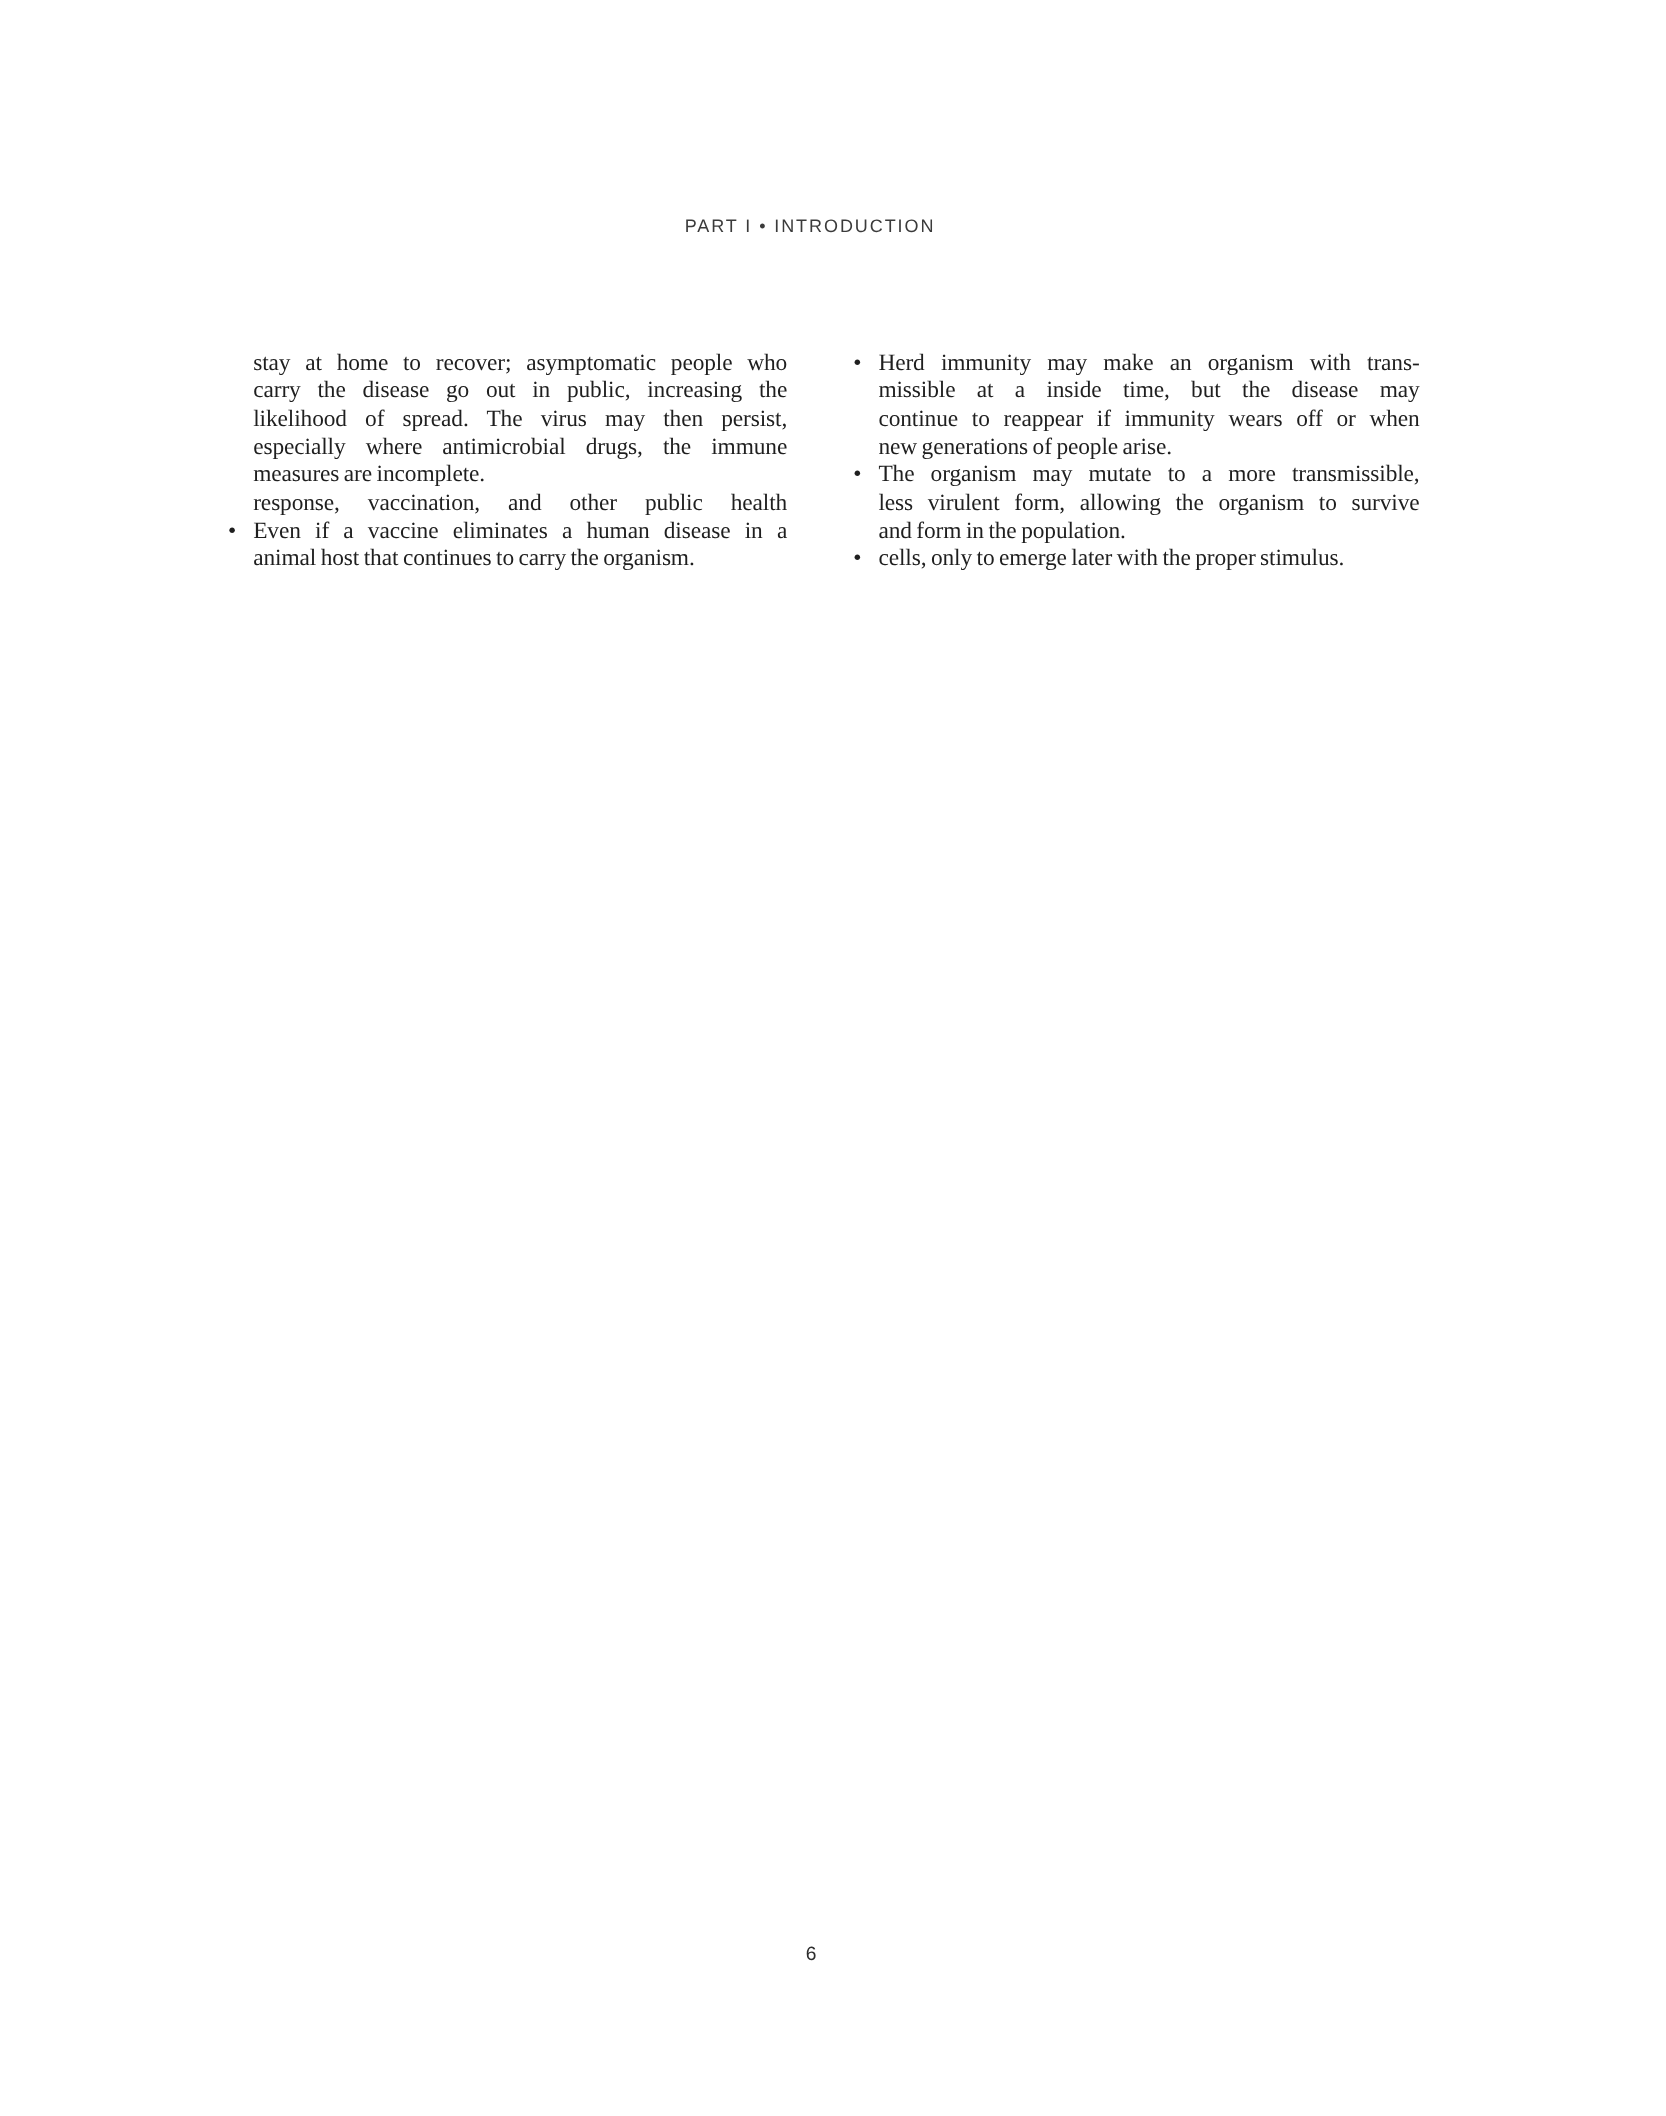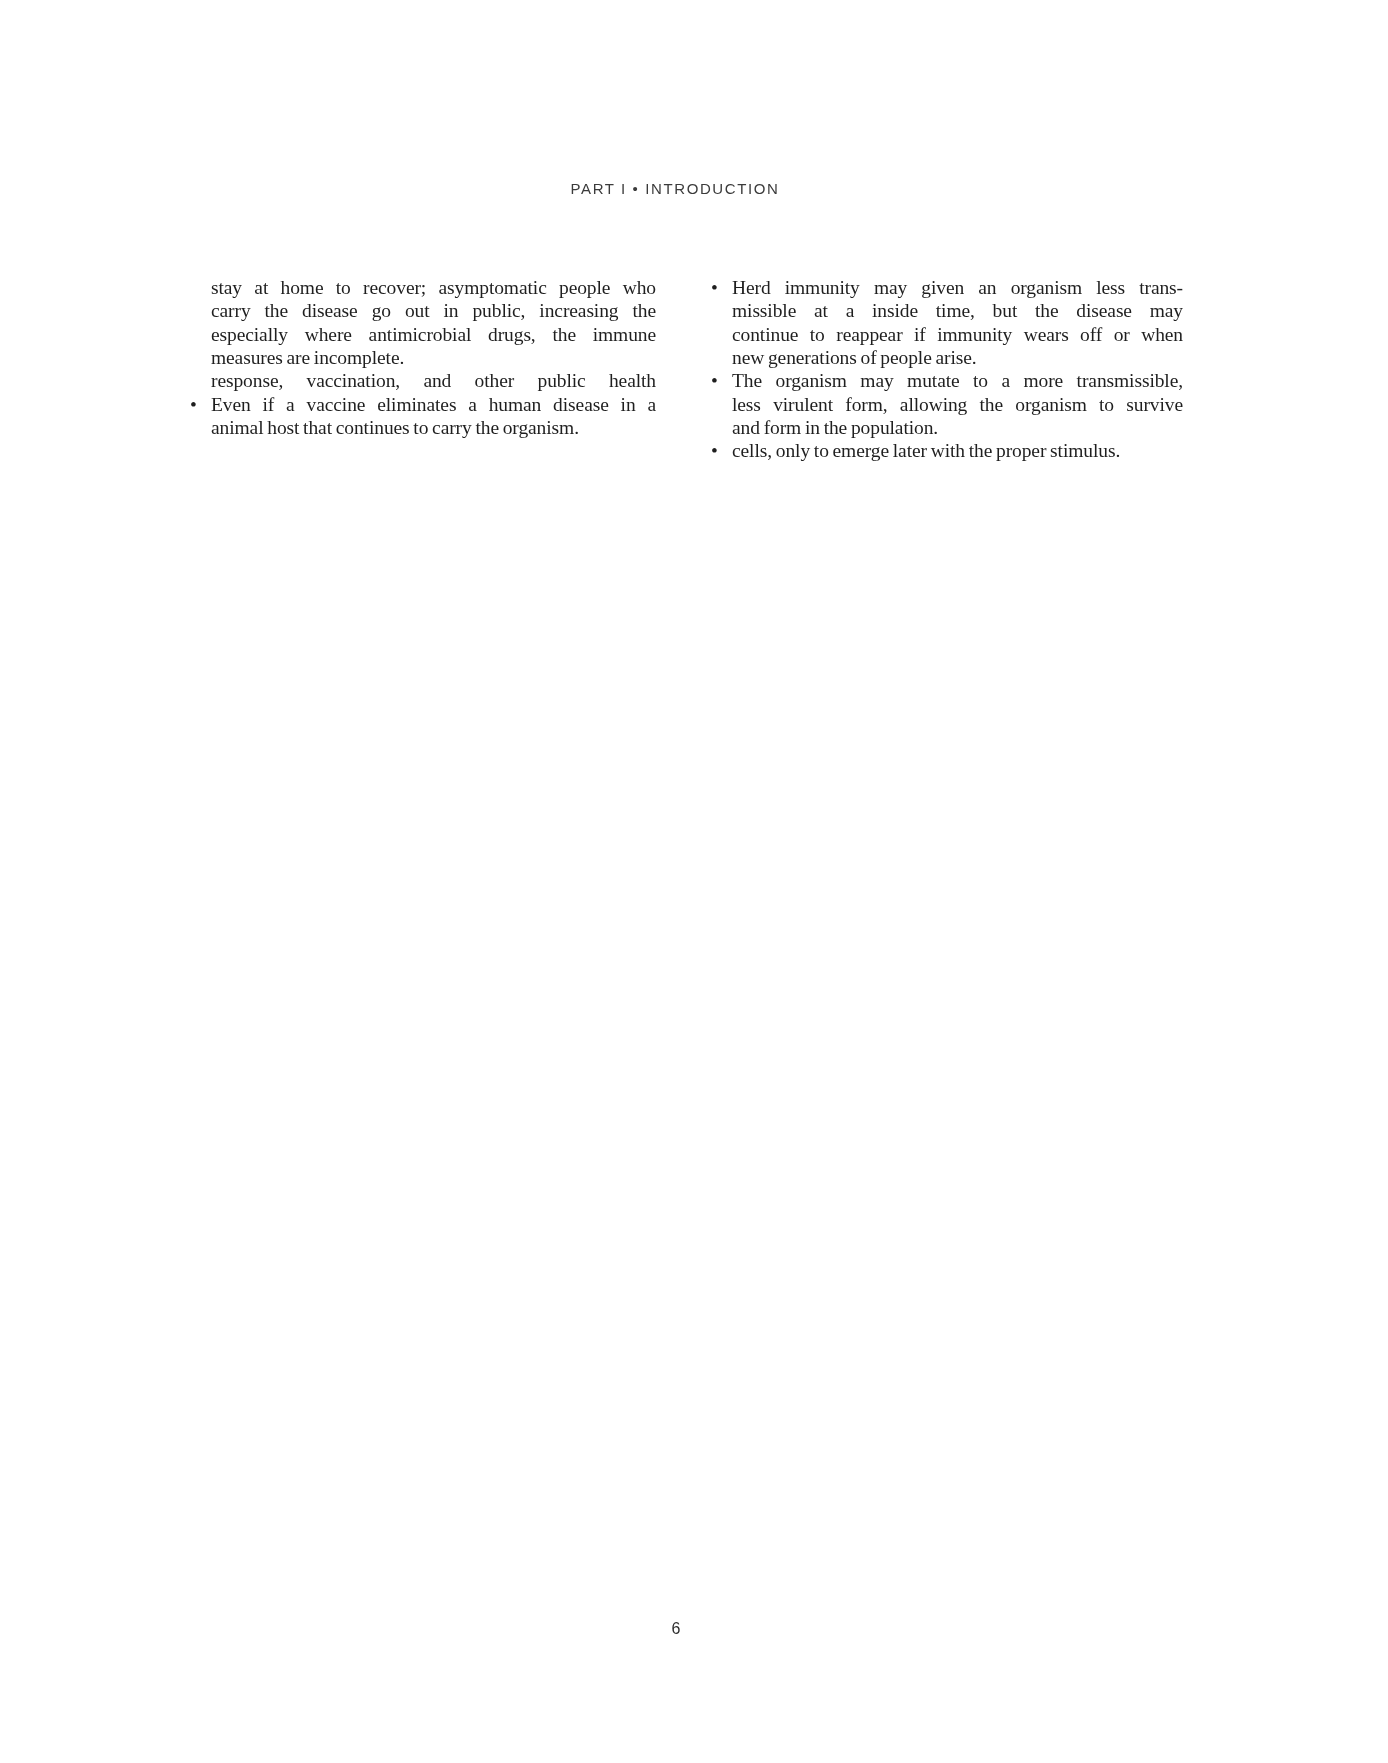--- a/index.html
+++ b/index.html
@@ -22,21 +22,21 @@
     left: 675px;
     transform: translateX(-50%);
     font-family: "Liberation Sans", sans-serif;
     font-size: 15px;
     letter-spacing: 1.6px;
     color: var(--header-text, #3b3b3b);
     white-space: nowrap;
   }
   .col {
     position: absolute;
-    top: 248px;
+    top: 263px;
     color: var(--body-text, #1f1f1f);
     font-size: 19.5px;
     line-height: 23.33px;
     word-spacing: -1px;
     letter-spacing: -0.1px;
   }
   .col-left  { left: 211px; width: 445px; }
   .col-right { left: 732px; width: 451px; }
   .block { position: relative; }
   .block.bullet .marker {
@@ -68,34 +68,35 @@
 <body>
 
 <div class="page">
   <header class="running-head">PART I • INTRODUCTION</header>
 
   <main>
     <section class="col col-left">
         <div class="block paragraph">
           <div class="line">stay at home to recover; asymptomatic people who</div>
           <div class="line">carry the disease go out in public, increasing the</div>
+          <div class="line">likelihood of spread. The virus may then persist,</div>
           <div class="line">especially where antimicrobial drugs, the immune</div>
           <div class="line last">measures are incomplete.</div>
           <div class="line">response, vaccination, and other public health</div>
         </div>
         <div class="block bullet">
           <span class="marker">•</span>
           <div class="line">Even if a vaccine eliminates a human disease in a</div>
           <div class="line last">animal host that continues to carry the organism.</div>
         </div>
       </section>
     <section class="col col-right">
         <div class="block bullet">
           <span class="marker">•</span>
-          <div class="line">Herd immunity may given an organism less trans-</div>
+          <div class="line">Herd immunity may make an organism with trans-</div>
           <div class="line">missible at a inside time, but the disease may</div>
           <div class="line">continue to reappear if immunity wears off or when</div>
           <div class="line last">new generations of people arise.</div>
         </div>
         <div class="block bullet">
           <span class="marker">•</span>
           <div class="line">The organism may mutate to a more transmissible,</div>
           <div class="line">less virulent form, allowing the organism to survive</div>
           <div class="line last">and form in the population.</div>
         </div>

